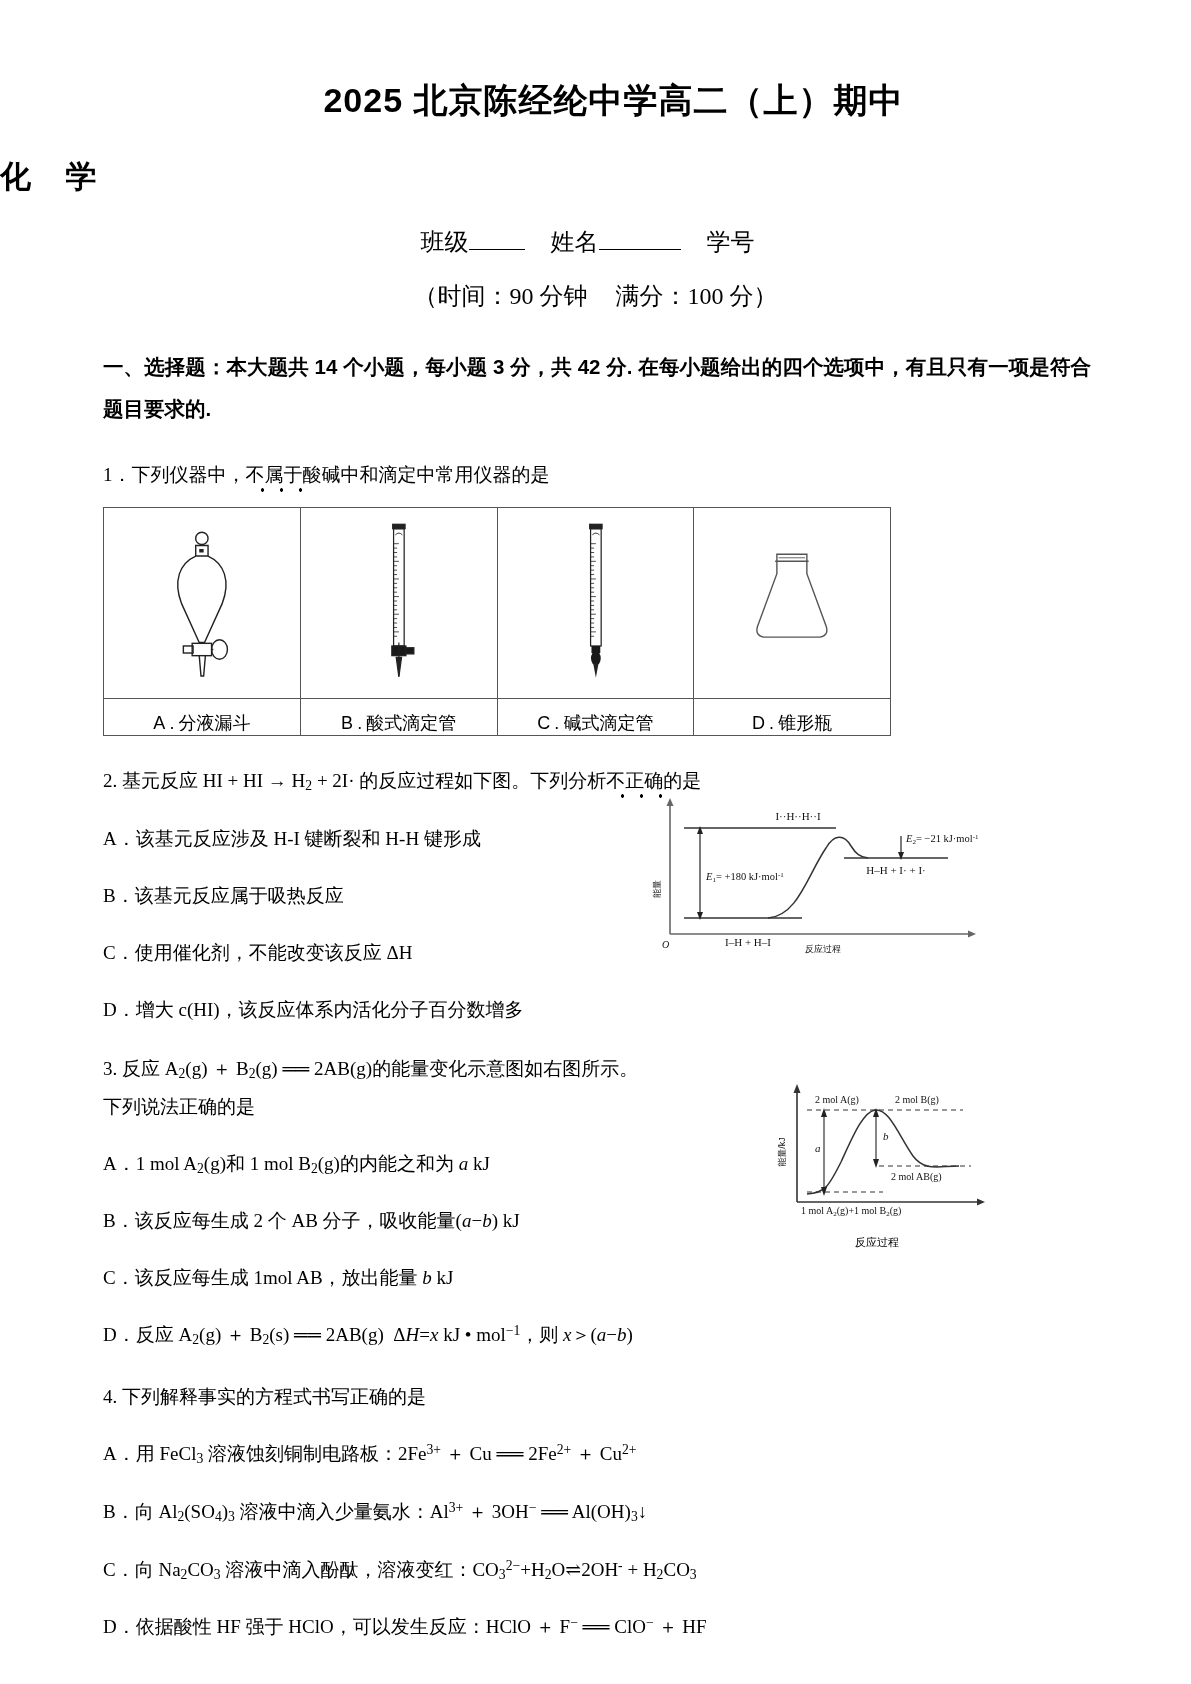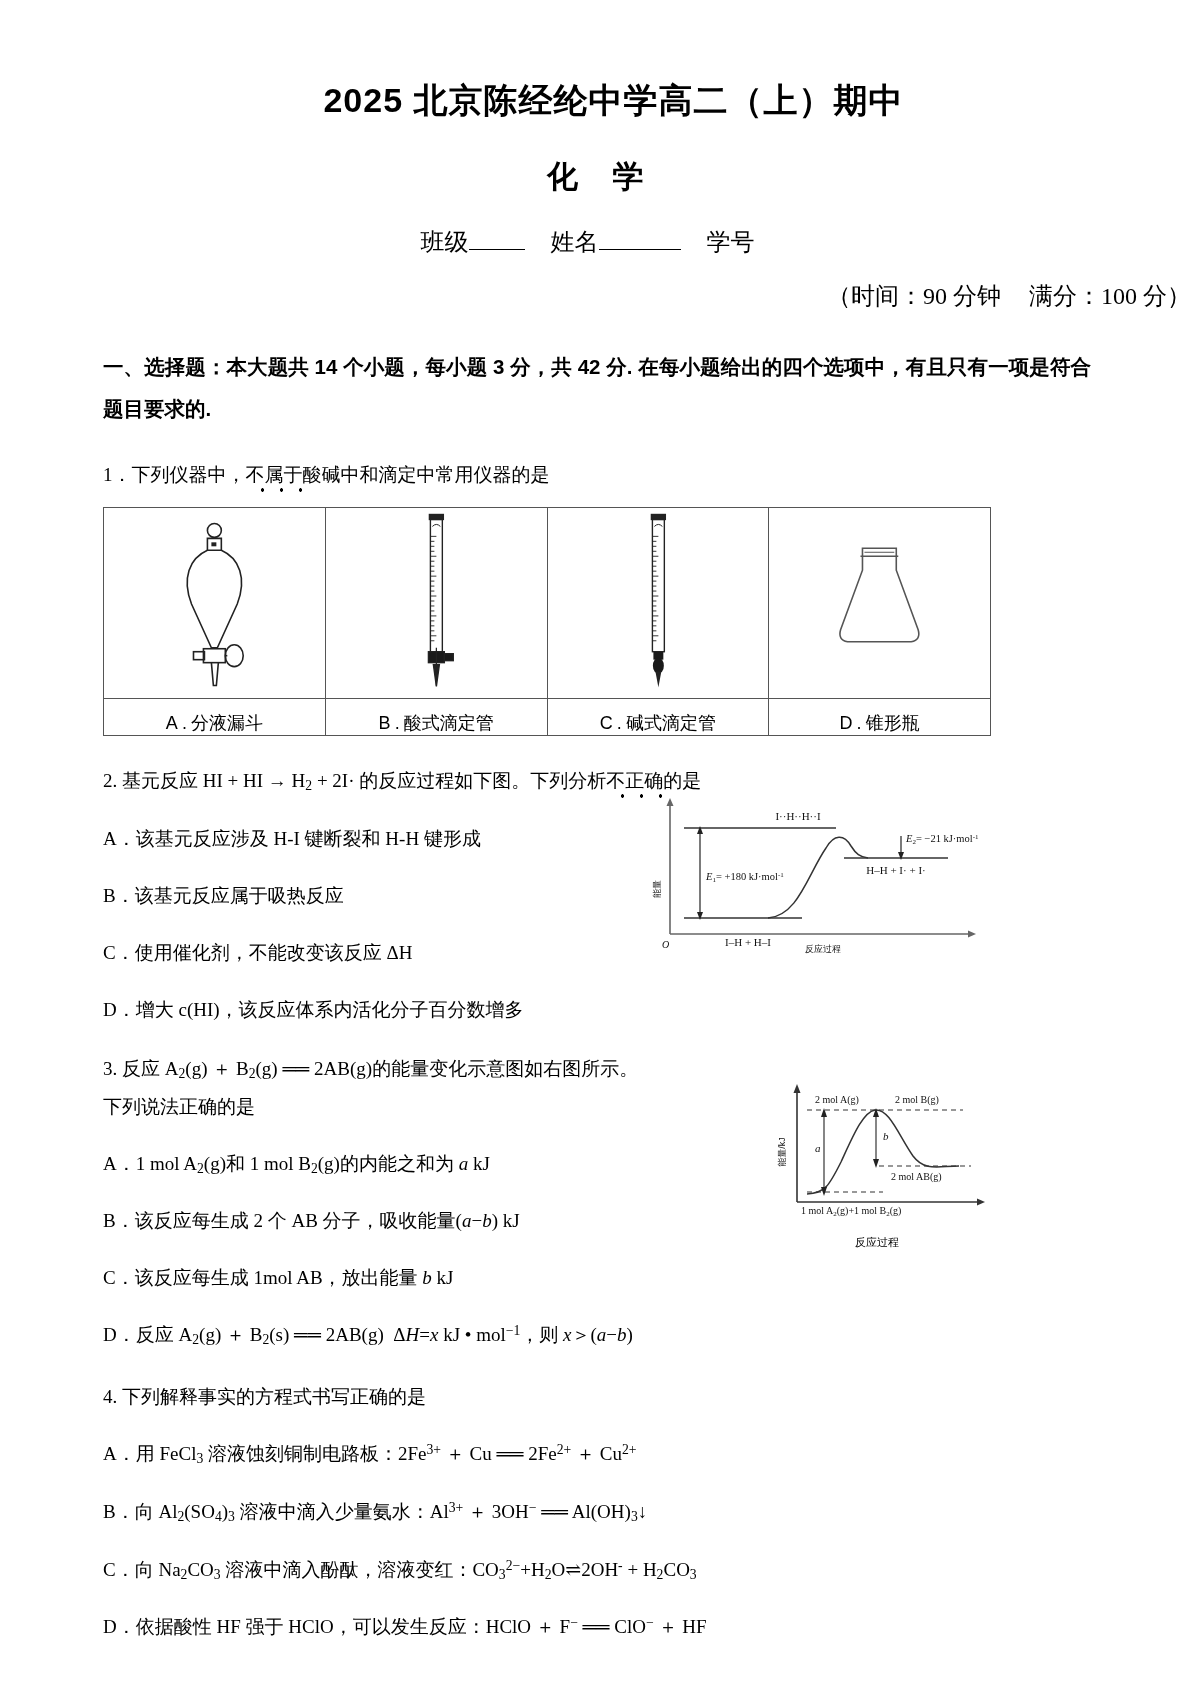--- a/index.html
+++ b/index.html
@@ -17,38 +17,38 @@
   .doc-title{
     text-align:center;
     font-size:34px;
     font-weight:bold;
     letter-spacing:1px;
     margin:78px 0 0 0;
     font-family:"Liberation Sans","DejaVu Sans",sans-serif;
     padding-left:36px;
   }
   .subject-title{
-    text-align:center;
+    text-align:left;
     font-size:31px;
     font-weight:bold;
     margin:32px 0 0 0;
     letter-spacing:0.5px;
     font-family:"Liberation Serif","DejaVu Serif",serif;
   }
   .subject-title .gap{ display:inline-block; width:34px; }
   .fields-line{
     text-align:center;
     font-size:24px;
     margin:28px 16px 0 0;
   }
   .fields-line .blank-s{ display:inline-block; width:56px; border-bottom:1.5px solid #000; }
   .fields-line .blank-m{ display:inline-block; width:82px; border-bottom:1.5px solid #000; }
   .fields-line .sp{ display:inline-block; width:26px;}
   .time-line{
-    text-align:right;
+    text-align:center;
     font-size:24px;
     margin:22px 0 0 0;
   }
   .time-line .sp{ display:inline-block; width:28px;}
 
   
   .section-head{
     margin:34px 100px 0 103px;
     font-size:20.5px;
     font-weight:bold;
@@ -77,21 +77,21 @@
 
   sub{ font-size:0.72em; vertical-align:-0.22em;}
   sup{ font-size:0.72em; vertical-align:0.45em;}
   i, .ital{ font-style:italic; }
 
   
   .app-table{
     margin:14px 100px 0 103px;
     border:1.3px solid #555;
     border-collapse:collapse;
-    width:888px;
+    width:788px;
     table-layout:fixed;
   }
   .app-table td{
     border:1.3px solid #555;
     vertical-align:bottom;
     text-align:center;
     padding:0;
   }
   .app-cell{ height:186px; position:relative; }
   .app-label{ height:36px; font-size:18px; text-align:left; padding-left:14px; vertical-align:middle;

